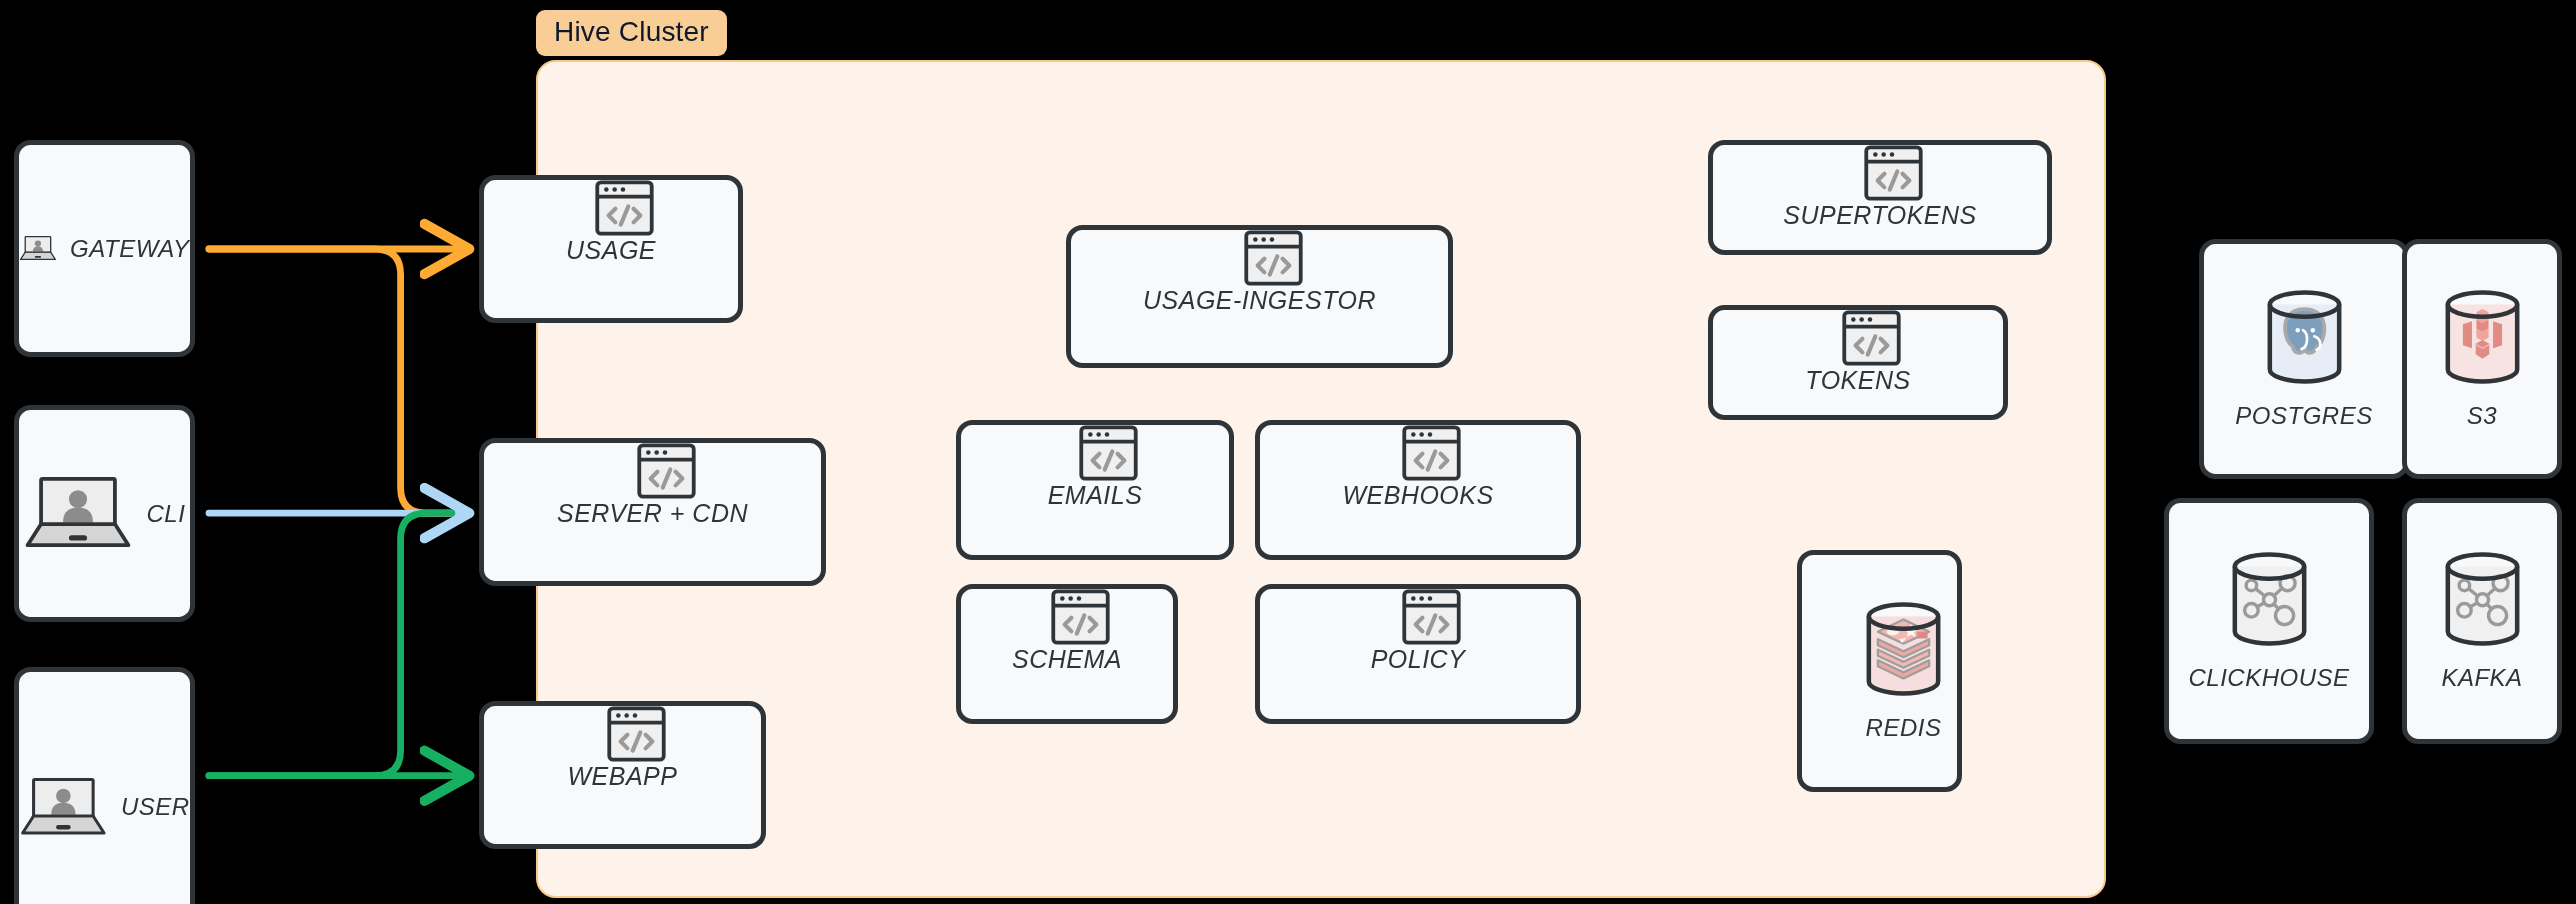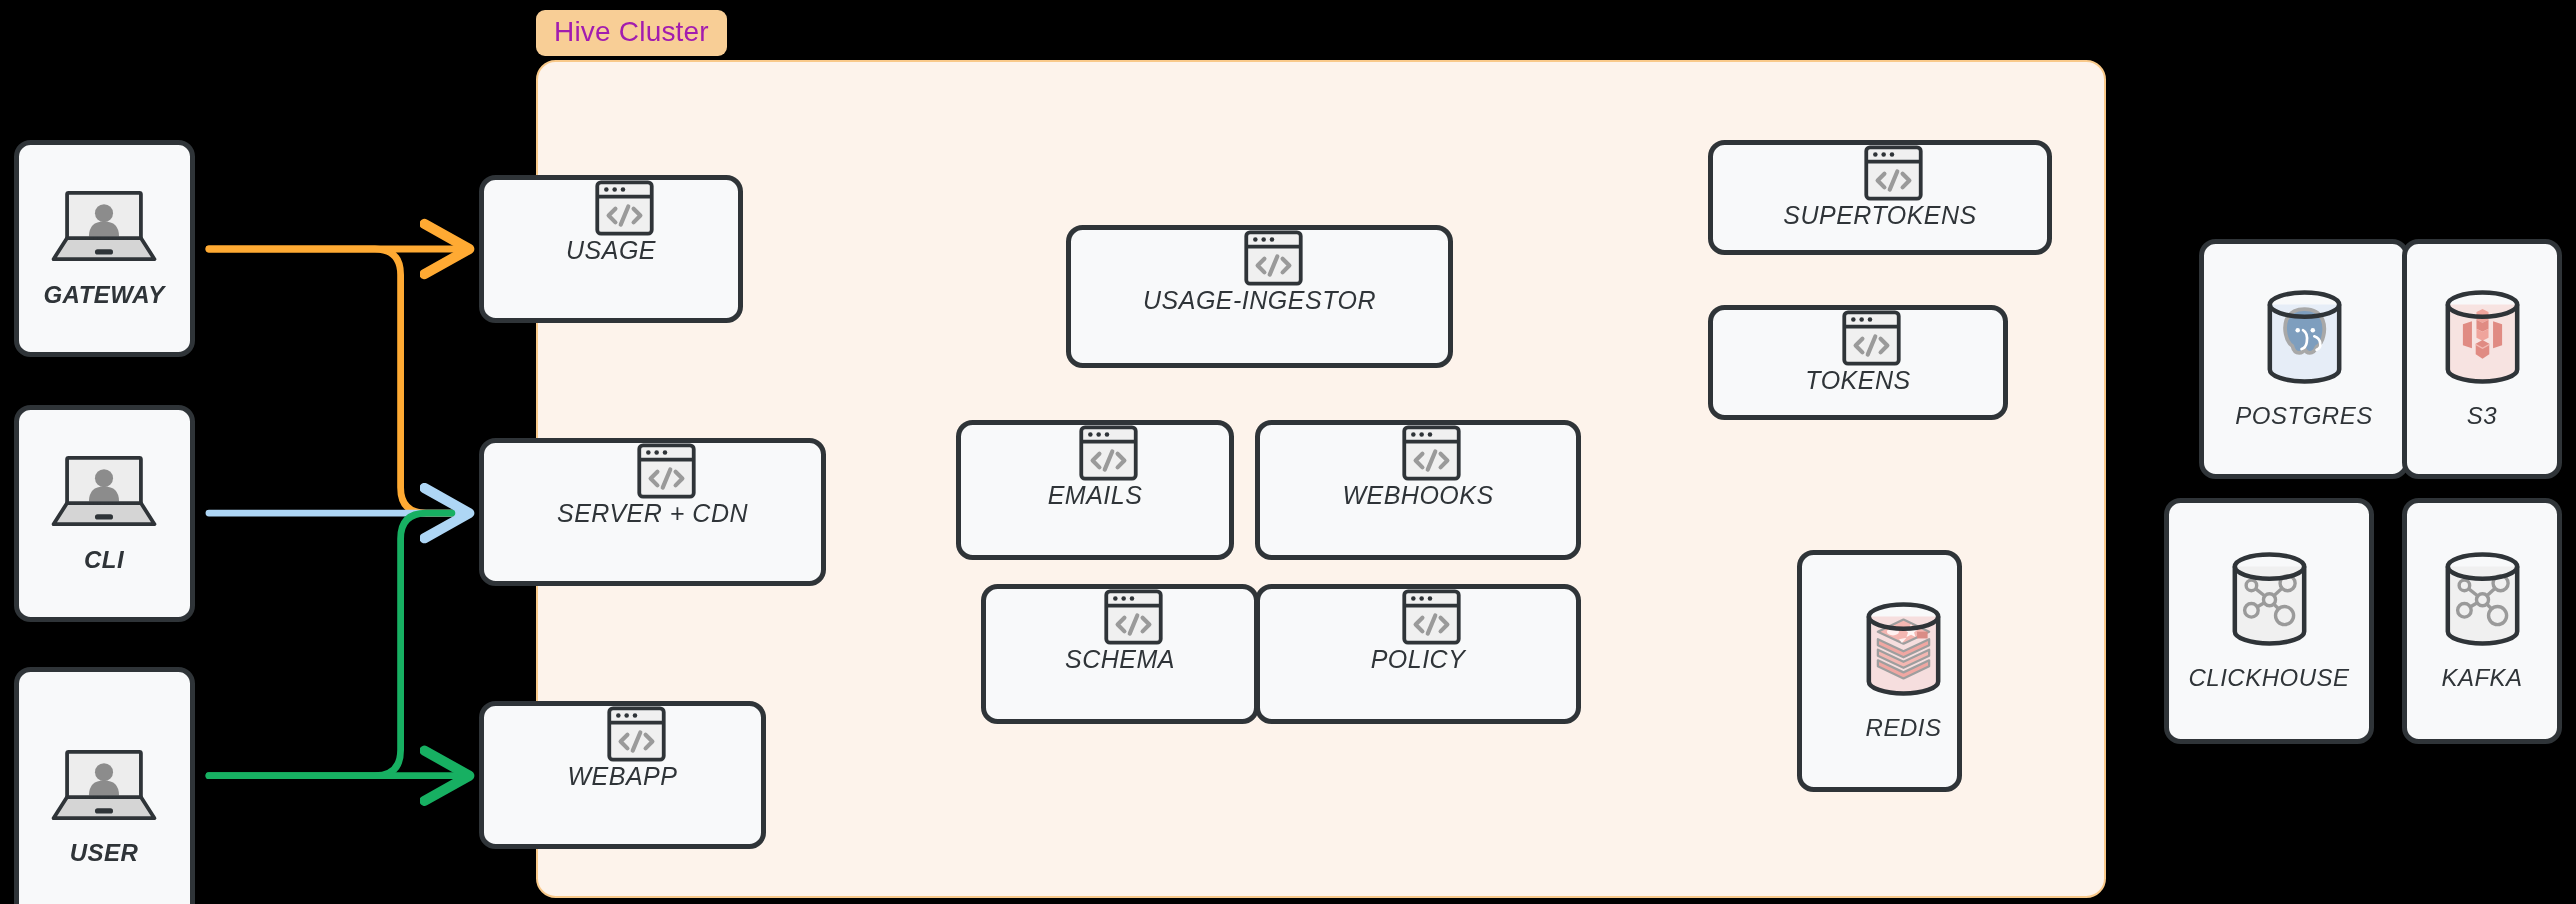--- a/index.html
+++ b/index.html
@@ -31,45 +31,44 @@
     border-radius: 19.6px;
   }
 
   .cluster-badge {
     position: absolute;
     left: 536px;
     top: 9.8px;
     padding: 8.3px 18px 9.8px 18px;
     background: #F8CE96;
     border-radius: 9px;
-    color: #a21caf;
+    color: #0f172a;
     font-size: 28px;
     line-height: 1;
     letter-spacing: 0.2px;
     white-space: nowrap;
     z-index: 6;
   }
 
   
   .node {
     position: absolute;
     background: #F8F9FA;
     border: 5.3px solid #2F3438;
     border-radius: 16.6px;
     z-index: 4;
   }
 
   
   .actor {
     display: flex;
-    flex-direction: column;
+    flex-direction: row;
     align-items: center;
     justify-content: center;
     gap: 13.6px;
-    font-weight: bold;
   }
 
   .actor-label,
   .store-label {
     font-size: 24px;
     font-style: italic;
     color: #2F3438;
     letter-spacing: 0.5px;
     white-space: nowrap;
   }
@@ -260,21 +259,21 @@
       <circle cx="15" cy="12.5" r="3" fill="#2F3438"></circle>
       <circle cx="26" cy="12.5" r="3" fill="#2F3438"></circle>
       <circle cx="37" cy="12.5" r="3" fill="#2F3438"></circle>
       <path d="M27 38 L18 47 L27 56" fill="none" stroke="#9A9A9A" stroke-width="5.5" stroke-linecap="round" stroke-linejoin="round"></path>
       <path d="M51 38 L60 47 L51 56" fill="none" stroke="#9A9A9A" stroke-width="5.5" stroke-linecap="round" stroke-linejoin="round"></path>
       <line x1="44" y1="35" x2="34" y2="59" stroke="#9A9A9A" stroke-width="5.5" stroke-linecap="round"></line>
     </svg>
     <div class="svc-label">WEBHOOKS</div>
   </div>
 
-  <div class="node service" style="left:956px; top:584px; width:278px; height:140px;margin-left:25px;">
+  <div class="node service" style="left:956px; top:584px; width:222px; height:140px;">
     <svg class="win-icon" viewBox="0 0 78 74" xmlns="http://www.w3.org/2000/svg">
       <rect x="3" y="3" width="72" height="68" rx="5" fill="#F0F0F0" stroke="#2F3438" stroke-width="5"></rect>
       <line x1="3" y1="22" x2="75" y2="22" stroke="#2F3438" stroke-width="5"></line>
       <circle cx="15" cy="12.5" r="3" fill="#2F3438"></circle>
       <circle cx="26" cy="12.5" r="3" fill="#2F3438"></circle>
       <circle cx="37" cy="12.5" r="3" fill="#2F3438"></circle>
       <path d="M27 38 L18 47 L27 56" fill="none" stroke="#9A9A9A" stroke-width="5.5" stroke-linecap="round" stroke-linejoin="round"></path>
       <path d="M51 38 L60 47 L51 56" fill="none" stroke="#9A9A9A" stroke-width="5.5" stroke-linecap="round" stroke-linejoin="round"></path>
       <line x1="44" y1="35" x2="34" y2="59" stroke="#9A9A9A" stroke-width="5.5" stroke-linecap="round"></line>
     </svg>

